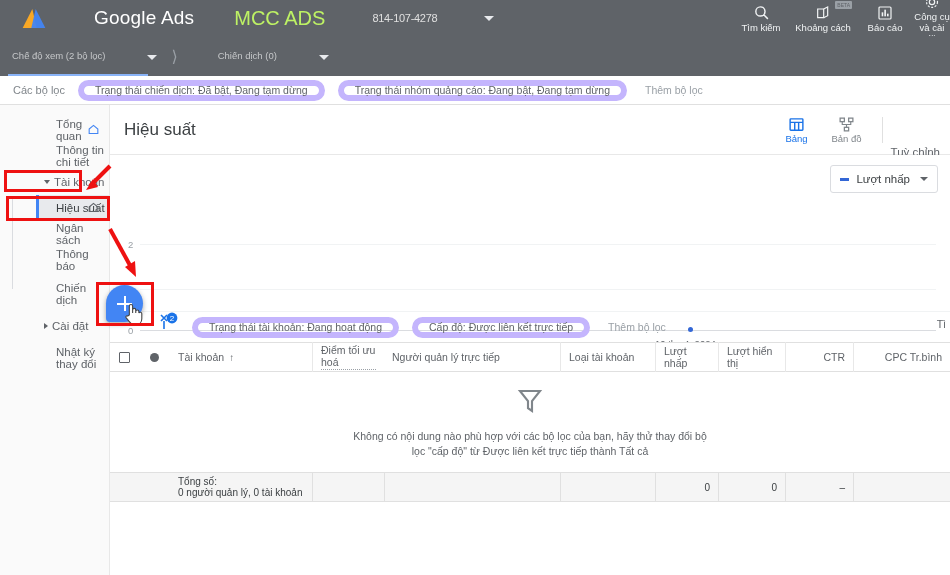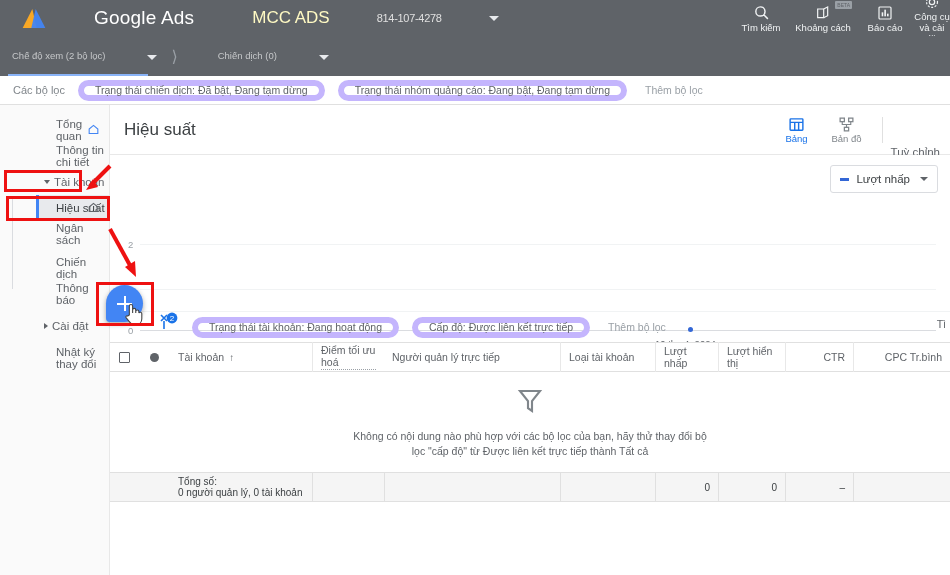--- a/index.html
+++ b/index.html
@@ -22,21 +22,21 @@
     border-bottom: 19px solid #f9a825; transform: skewX(-8deg);
   }
   .gads-logo .tri-b {
     position: absolute; left: 8px; top: 1px; width: 0; height: 0;
     border-left: 7px solid transparent; border-right: 7px solid transparent;
     border-bottom: 19px solid #4285f4; transform: skewX(8deg); opacity: .95;
   }
   .brand {
     color: #fff; font-size: 19px; margin-left: 10px; letter-spacing: .2px;
   }
-  .mcc-name { color: #fef9c3; font-size: 17px; margin-left: 18px; }
+  .mcc-name { color: #bef264; font-size: 20px; }
   .mcc-id { color: #e0e0e0; font-size: 11px; margin-left: 7px; letter-spacing: -.3px; }
   .caret-down {
     display: inline-block; margin-left: 7px;
     border-left: 5px solid transparent; border-right: 5px solid transparent;
     border-top: 5px solid #e8eaed;
   }
   .top-actions {
     margin-left: auto; display: flex; align-items: center; height: 36px;
     padding-right: 0;
   }
@@ -342,26 +342,26 @@
         <svg width="13" height="13" viewBox="0 0 24 24">
             <path fill="none" stroke="#5f6368" stroke-width="2" d="M4 11l8-6.5 8 6.5v8.5H4z"></path>
           </svg>
       </span>
     </div>
 
     <div class="navitem">
       <span>Ngân sách</span>
     </div>
 
+    <div class="navitem">
+      <span>Thông báo</span>
+    </div>
+
     <div class="navitem" style="margin-top:8px">
       <span>Chiến dịch</span>
-    </div>
-
-    <div class="navitem">
-      <span>Thông báo</span>
     </div>
 
     <div class="navitem group" style="margin-top:6px">
       <span class="tri-right"></span>
       <span>Cài đặt</span>
     </div>
 
     <div class="navitem" style="margin-top:6px">
       <span>Nhật ký thay đổi</span>
     </div>

